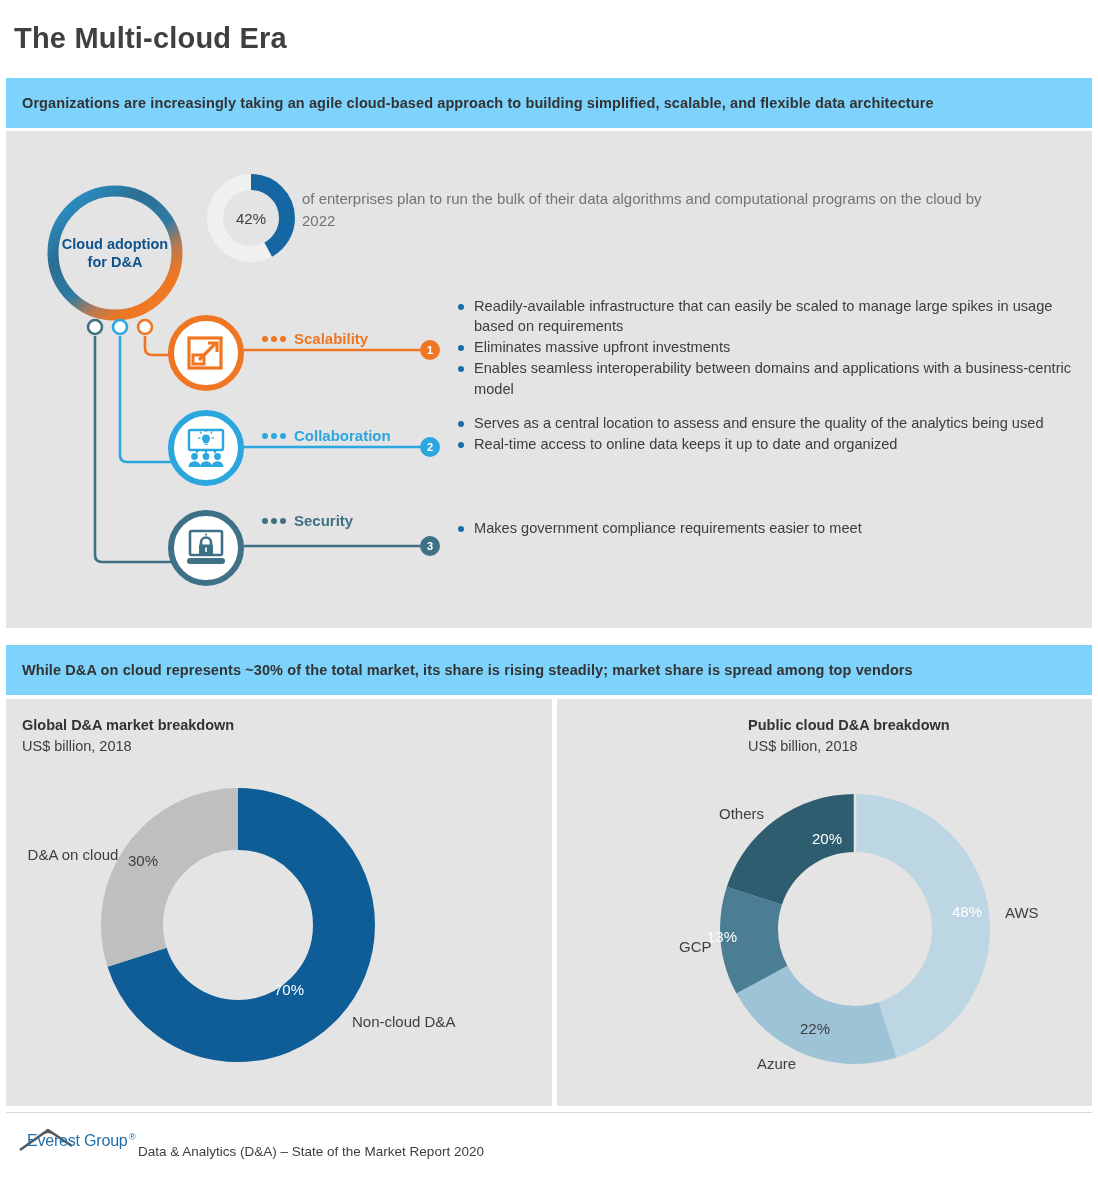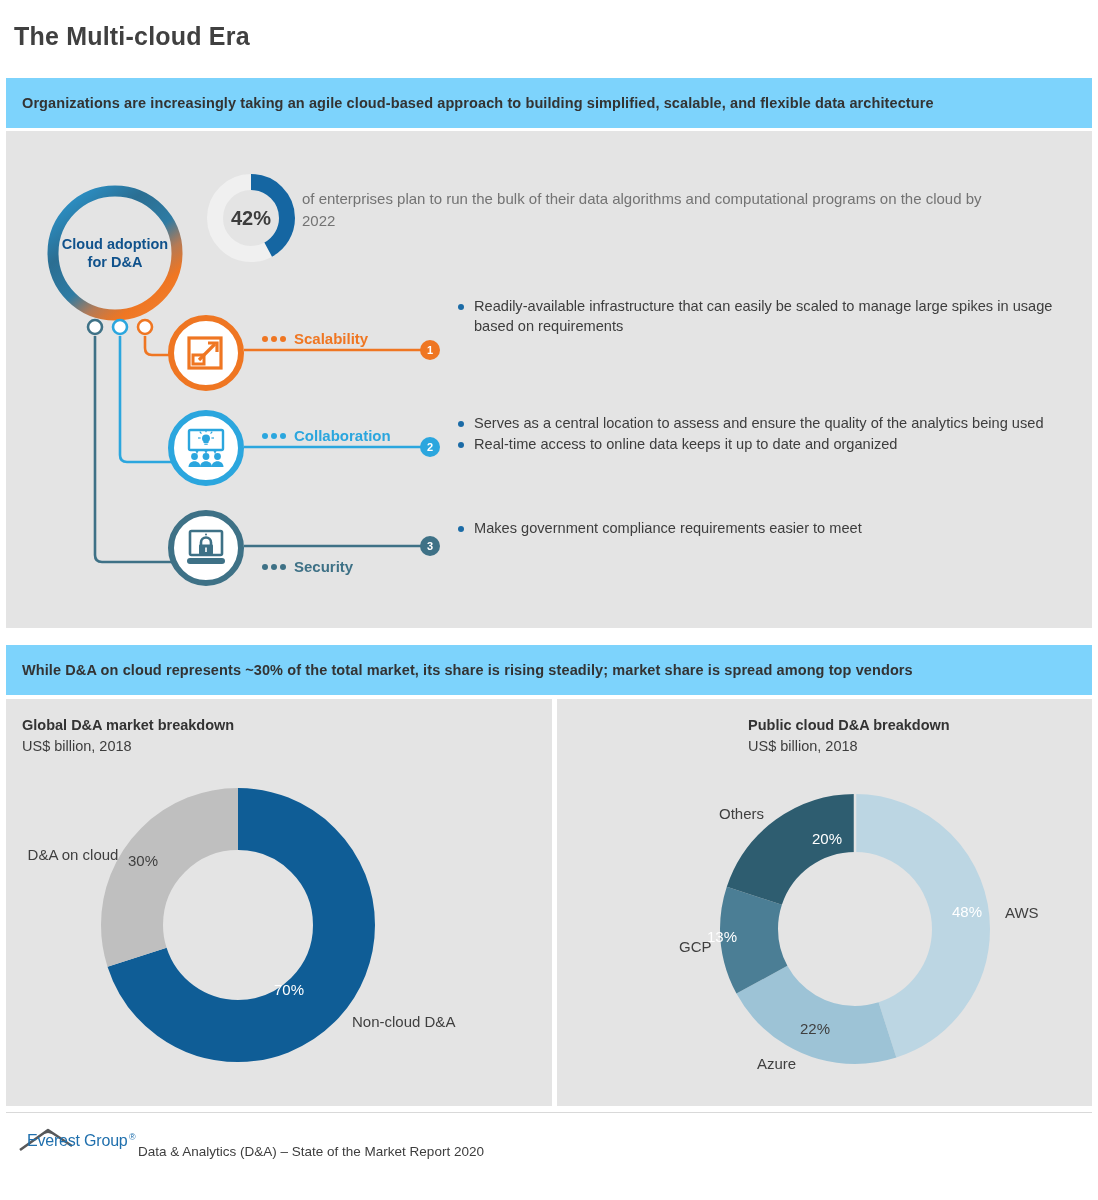--- a/index.html
+++ b/index.html
@@ -5,21 +5,21 @@
   html,body{margin:0;padding:0;background:#ffffff;}
   body{
     width:1098px;height:1200px;position:relative;overflow:hidden;
     font-family:"Liberation Sans", sans-serif;
     color:#3f3f3f;
   }
 
   
   .page-title{
     position:absolute;left:14px;top:22px;
-    font-size:25px;font-weight:bold;color:#404040;letter-spacing:.2px;
+    font-size:29px;font-weight:bold;color:#404040;letter-spacing:.2px;
   }
 
   
   .band{
     position:absolute;left:6px;width:1086px;
     background:#7dd3fc;display:flex;align-items:center;
   }
   .band-1{top:78px;height:50px;}
   .band-2{top:645px;height:50px;}
   .band-text{
@@ -38,21 +38,21 @@
     position:absolute;left:0;top:0;width:142px;height:142px;
     display:flex;flex-direction:column;align-items:center;justify-content:center;
     font-size:14.5px;font-weight:bold;color:#10528c;line-height:1.25;text-align:center;
   }
 
   
   .donut42{position:absolute;left:205px;top:172px;width:92px;height:92px;}
   .donut42 .val{
     position:absolute;left:0;top:0;width:92px;height:92px;
     display:flex;align-items:center;justify-content:center;
-    font-size:20px;font-weight:bold;color:#3d3d3d;
+    font-size:15px;font-weight:normal;color:#3d3d3d;
   }
   .donut42-text{
     position:absolute;left:302px;top:188px;width:680px;
     font-size:15px;color:#737373;line-height:1.45;
   }
 
   
   .connectors{position:absolute;left:0;top:0;width:1098px;height:1200px;pointer-events:none;}
 
   
@@ -65,21 +65,21 @@
   .ic-2{left:168px;top:410px;border:6px solid #2ba6de;}
   .ic-3{left:168px;top:510px;border:6px solid #3e7186;}
 
   
   .cat{position:absolute;display:flex;align-items:center;gap:4px;}
   .cat .dots{display:flex;gap:3px;}
   .cat .dots i{width:6px;height:6px;border-radius:50%;display:block;}
   .cat .nm{font-size:15px;font-weight:bold;margin-left:4px;}
   .cat-1{left:262px;top:330px;}
   .cat-2{left:262px;top:427px;}
-  .cat-3{left:262px;top:558px;}
+  .cat-3{left:262px;top:512px;}
 
   .numdot{
     position:absolute;width:20px;height:20px;border-radius:50%;
     color:#fff;font-size:11px;font-weight:bold;
     display:flex;align-items:center;justify-content:center;
   }
   .nd-1{left:420px;top:340px;background:#ef7622;}
   .nd-2{left:420px;top:437px;background:#2ba6de;}
   .nd-3{left:420px;top:536px;background:#3e7186;}
 
@@ -253,20 +253,22 @@
   </span>
   <span class="nm" style="color:#3e7186">Security</span>
 </div>
 
 <div class="numdot nd-1">1</div>
 <div class="numdot nd-2">2</div>
 <div class="numdot nd-3">3</div>
 
 <div class="bgroup bg-1">
   <div class="bullet">Readily-available infrastructure that can easily be scaled to manage large spikes in usage based on requirements</div>
+  <div class="bullet">Eliminates massive upfront investments</div>
+  <div class="bullet">Enables seamless interoperability between domains and applications with a business-centric model</div>
 </div>
 <div class="bgroup bg-2">
   <div class="bullet">Serves as a central location to assess and ensure the quality of the analytics being used</div>
   <div class="bullet">Real-time access to online data keeps it up to date and organized</div>
 </div>
 <div class="bgroup bg-3">
   <div class="bullet">Makes government compliance requirements easier to meet</div>
 </div>
 
 <div class="band band-2">

